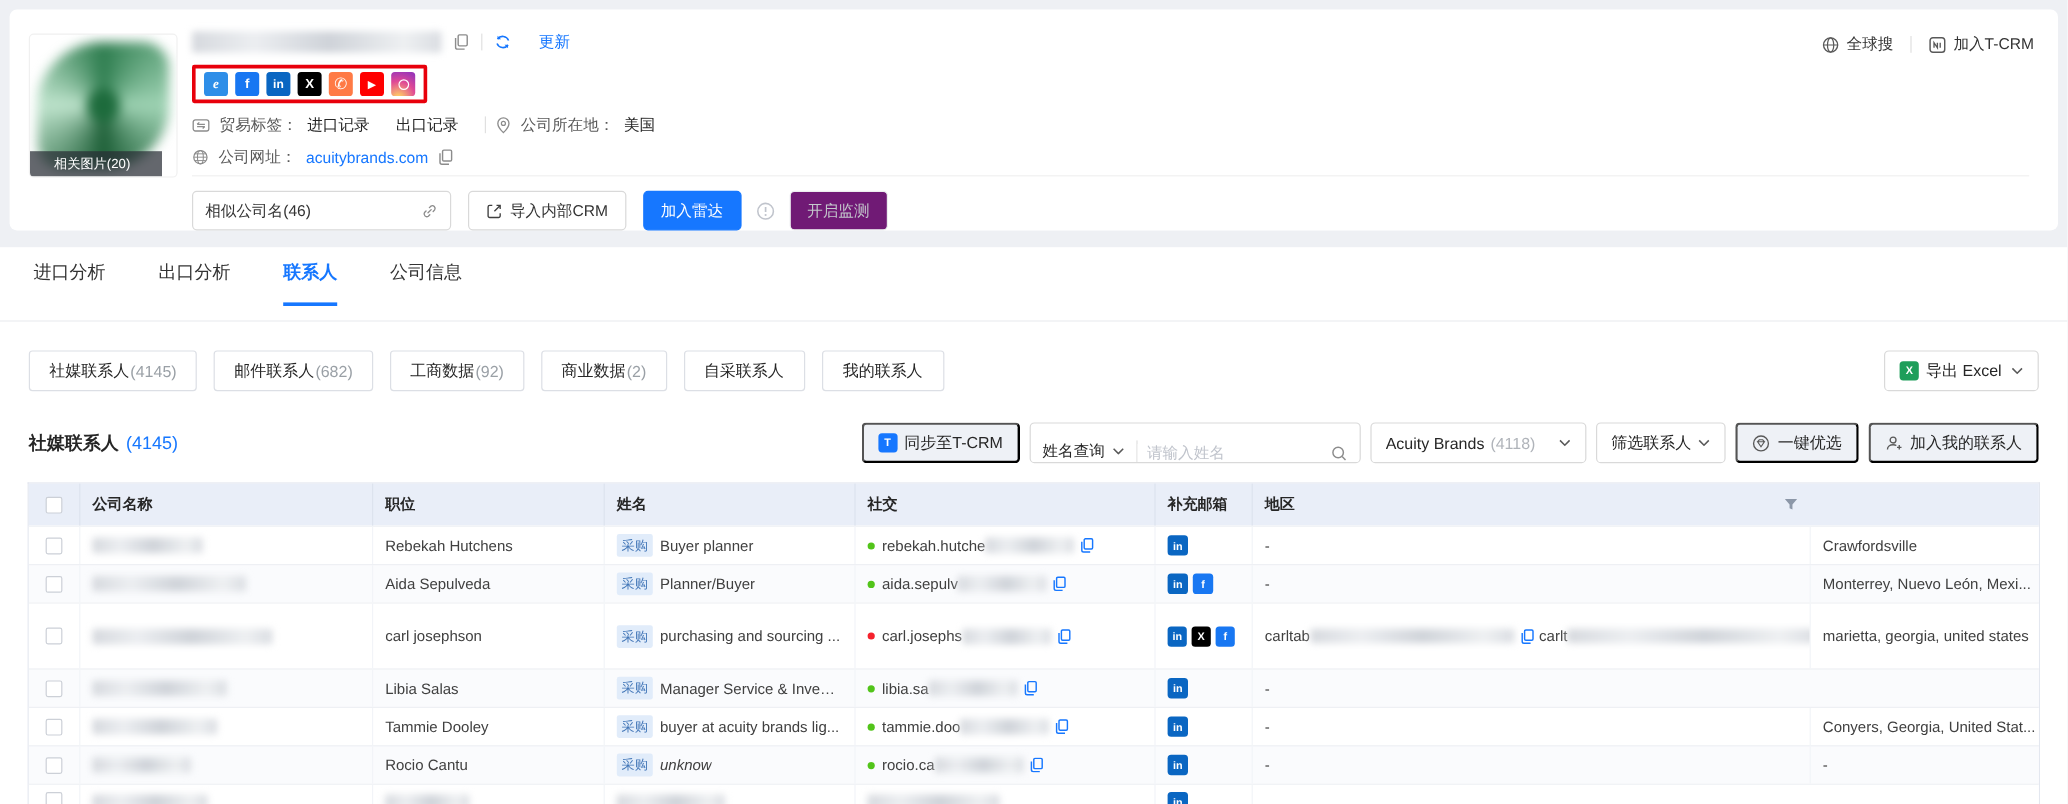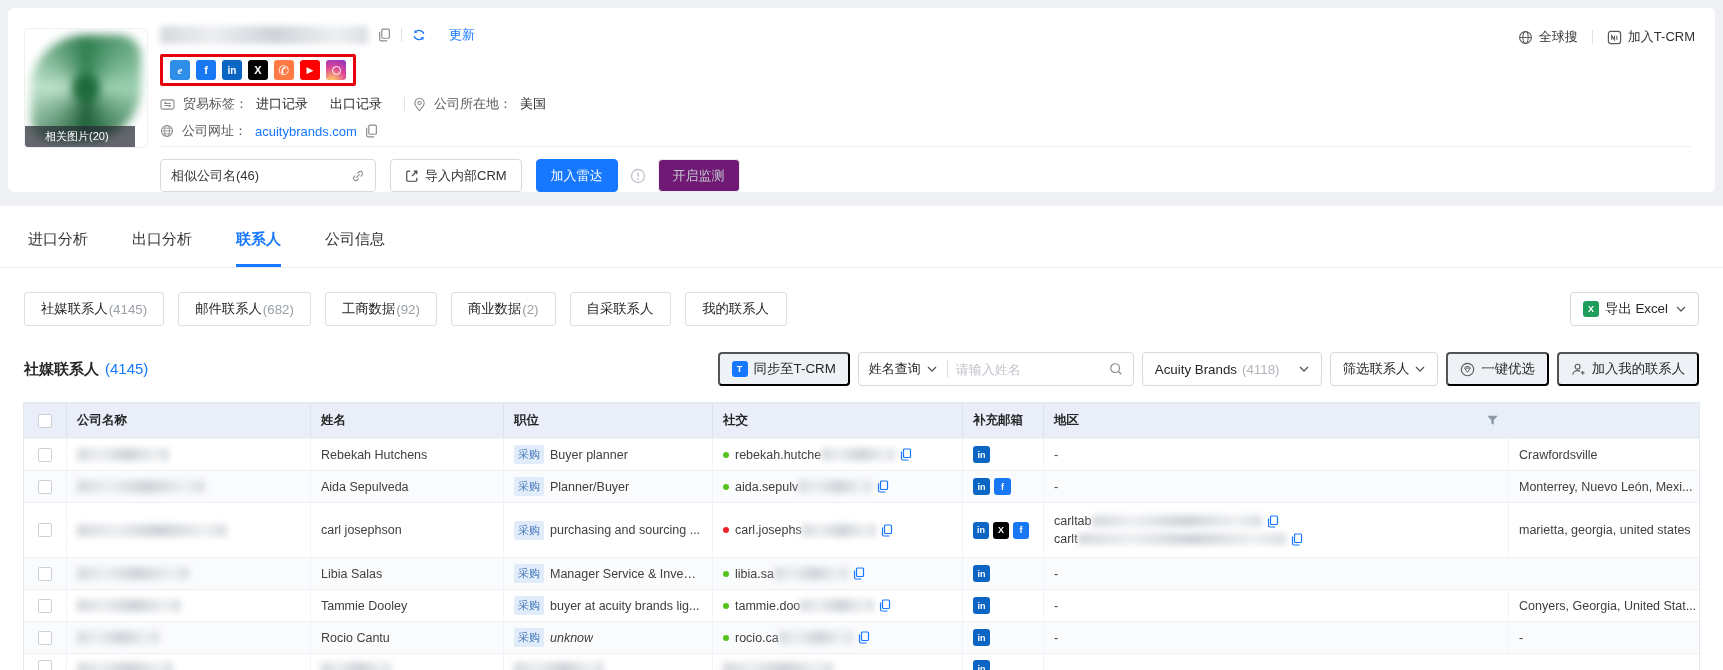--- a/index.html
+++ b/index.html
@@ -37,35 +37,35 @@
   .tagv{color:#262626;margin-right:14px}
   .site-row{margin-top:9px;display:flex;align-items:center;gap:8px;color:#595959}
   .actions-row{position:absolute;left:152px;top:138px;right:24px;border-top:1px solid #f0f0f0;padding-top:12px;display:flex;align-items:center;gap:14px}
   .sim-box{width:216px;height:33px;border:1px solid #d9d9d9;border-radius:4px;display:flex;align-items:center;justify-content:space-between;padding:0 10px;cursor:pointer;background:#fff}
   .btn{height:33px;border:1px solid #d9d9d9;border-radius:4px;background:#fff;display:inline-flex;align-items:center;gap:6px;padding:0 14px;font-size:13px;color:#333;cursor:pointer}
   .btn.primary{background:#1677ff;border-color:#1677ff;color:#fff}
   .btn.disabled{background:#701a75;border-color:#ecedef;color:#c3c7cc;cursor:default}
 
   
   #card2{position:absolute;left:0;right:0;top:206px;height:464px}
-  .tabs{display:flex;gap:44px;padding:0 28px;height:62px;align-items:flex-end;border-bottom:1px solid #ebedf0}
+  .tabs{display:flex;gap:44px;padding:12px 28px;height:62px;align-items:flex-end;border-bottom:1px solid #ebedf0}
   .tab{padding-bottom:15px;font-size:15px;color:#333;cursor:pointer;border-bottom:3px solid transparent}
   .tab.active{color:#1677ff;font-weight:700;border-bottom-color:#1677ff}
   .chips-row{margin-top:24px;padding:0 24px;display:flex;align-items:center;gap:14px}
   .chip{height:34px;border:1px solid #dcdfe5;border-radius:3px;background:#fff;display:inline-flex;align-items:center;padding:0 16px;cursor:pointer;color:#262626}
   .chip .cnt{color:#9aa0a6;margin-left:1px}
   .chips-row .spacer{flex:1}
   .toolbar{margin-top:26px;padding:0 24px;display:flex;align-items:center}
   .sec-title{font-size:15px;font-weight:700;color:#262626}
   .sec-cnt{color:#1677ff;font-weight:400;margin-left:6px}
   .toolbar .right{margin-left:auto;display:flex;align-items:center;gap:8px}
   .tbtn{height:34px;border-radius:4px;display:inline-flex;align-items:center;gap:6px;padding:0 12px;cursor:pointer;background:#eef1f6;color:#262626}
   .tbtn.bordered{background:#fff;border:1px solid #d9d9d9}
   .gray-cnt{color:#b0b4ba}
-  .nq{height:34px;border:1px solid #d9d9d9;border-radius:4px;background:#fff;display:flex;align-items:center;width:276px}
+  .nq{height:34px;border:1px solid #d9d9d9;border-radius:4px;background:#fff;display:flex;align-items:flex-end;width:276px}
   .nq .sel{display:flex;align-items:center;gap:6px;padding:0 10px;cursor:pointer;color:#262626}
   .nq input{border:0;outline:0;flex:1;min-width:0;font-size:13px;color:#333;font-family:inherit}
   .nq input::placeholder{color:#c0c4cc}
   .nq .mag{padding:0 10px;cursor:pointer}
   .chev{margin-left:2px}
 
   
   .table{margin:16px 23px 0;border:1px solid #e3e7ef;border-bottom:0}
   .trow,.thead{display:grid;grid-template-columns:43px 244px 193px 209px 250px 81px 465px 1fr}
   .thead{background:#e9eef8;height:35px}
@@ -76,21 +76,21 @@
   .trow.tall{height:55px}
   .trow.partial{height:22px;align-items:flex-start}
   .trow .tc{border-right:1px solid #f2f4f8;overflow:hidden;white-space:nowrap;color:#404040;font-size:12.5px}
   .trow .tc:last-child,.thead .tc:last-child{border-right:0}
   .cbx{width:14px;height:14px;border:1px solid #ccd0d7;border-radius:2px;background:#fff;cursor:pointer;flex:0 0 auto}
   .c-check{justify-content:center}
   .tag{background:#e1ecfa;color:#4377b8;font-size:11px;border-radius:2px;padding:2px 4px;margin-right:6px;flex:0 0 auto}
   .dot{width:6px;height:6px;border-radius:50%;margin-right:6px;flex:0 0 auto}
   .sic{width:17px;height:17px;border-radius:3px;color:#fff;display:inline-flex;align-items:center;justify-content:center;font-size:9px;font-weight:700;margin-right:4px;cursor:pointer}
   .copyic{margin-left:5px;cursor:pointer;flex:0 0 auto}
-  .extra-lines{display:flex;flex-direction:column;justify-content:center;gap:4px}
+  .extra-lines{display:flex;flex-direction:row;justify-content:center;gap:4px}
   .exline{display:flex;align-items:center}
   .hfill{flex:1}
 </style>
 </head>
 <body>
 
 <div id="card1" class="card">
 
   <div class="topbar">
     <div class="item">
@@ -301,22 +301,22 @@
       </button>
     </div>
   </div>
 
   <div class="table">
     <div class="thead">
       <div class="tc c-check">
           <span class="cbx"></span>
         </div>
       <div class="tc">公司名称</div>
+      <div class="tc">职位</div>
       <div class="tc">姓名</div>
-      <div class="tc">职位</div>
       <div class="tc">社交</div>
       <div class="tc">补充邮箱</div>
       <div class="tc">
         <span>地区</span>
         <span class="hfill"></span>
         <svg width="13" height="13" viewBox="0 0 14 14">
             <path d="M1.5 2h11L8.3 6.8v4.7l-2.6-1.3V6.8z" fill="#8c97a8"></path>
           </svg>
       </div>
     </div>

